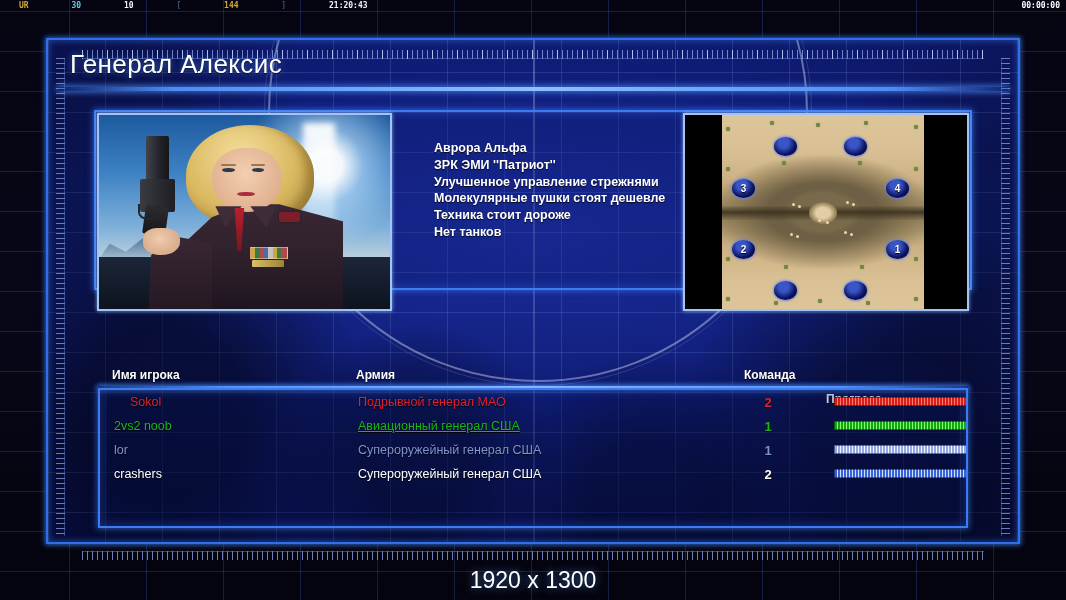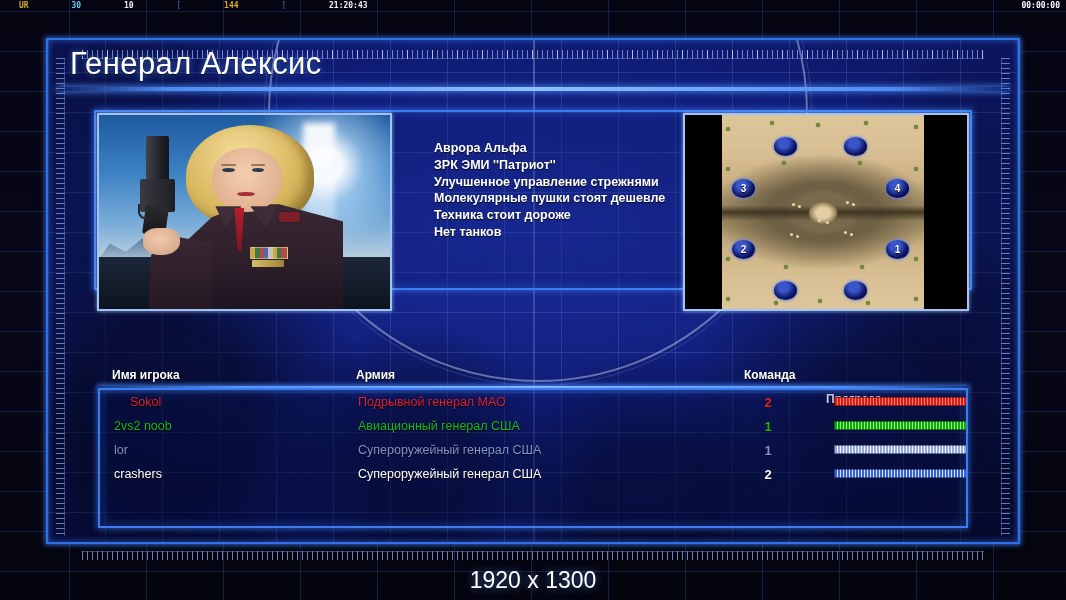--- a/index.html
+++ b/index.html
@@ -139,21 +139,21 @@
       rgba(150,175,245,.8) 0 1px, transparent 1px 5px);
     border-left:1px solid rgba(120,150,230,.45);
   }
 
   
   #titlebar {
     position:absolute; left:22px; top:8px; right:22px; height:52px;
     display:flex; align-items:center;
   }
   #title-text {
-    font-size:31px; color:#ffffff; font-weight:400;
+    font-size:26px; color:#ffffff; font-weight:400;
     letter-spacing:.4px;
     padding-left:12px;
     text-shadow:0 0 7px rgba(90,150,255,.65), 0 1px 1px #000;
   }
   #title-underline {
     position:absolute; left:22px; right:22px; top:57px; height:4px;
     background:linear-gradient(to right,
       rgba(40,90,200,.25), #4b8cf5 12%, #8fc0ff 50%, #4b8cf5 88%, rgba(40,90,200,.25));
     box-shadow:0 0 6px 1px rgba(80,150,255,.8);
   }
@@ -564,21 +564,21 @@
     <div id="table-panel">
       <div id="table-rows">
           <div class="prow">
             <div class="p-name" style="color: rgb(224, 32, 42); margin-left: 16px;">Sokol</div>
             <div class="p-army" style="color: rgb(224, 32, 42);">Подрывной генерал МАО</div>
             <div class="p-team" style="color: rgb(224, 32, 42);">2</div>
             <div class="p-prog" style="background: repeating-linear-gradient(to right, rgb(216, 30, 24) 0px, rgb(216, 30, 24) 2px, rgb(255, 122, 110) 2px, rgb(255, 122, 110) 3px); width: 190px;"></div>
           </div>
           <div class="prow">
             <div class="p-name" style="color: rgb(24, 184, 18);">2vs2 noob</div>
-            <div class="p-army" style="color: rgb(24, 184, 18);">Авиационный генерал США</div>
+            <div class="p-army" style="color: rgb(24, 184, 18); text-decoration: underline;">Авиационный генерал США</div>
             <div class="p-team" style="color: rgb(24, 184, 18);">1</div>
             <div class="p-prog" style="background: repeating-linear-gradient(to right, rgb(18, 168, 12) 0px, rgb(18, 168, 12) 2px, rgb(140, 245, 124) 2px, rgb(140, 245, 124) 3px); width: 190px;"></div>
           </div>
           <div class="prow">
             <div class="p-name" style="color: rgb(127, 147, 204); text-align: center;">lor</div>
             <div class="p-army" style="color: rgb(127, 147, 204);">Супероружейный генерал США</div>
             <div class="p-team" style="color: rgb(127, 147, 204);">1</div>
             <div class="p-prog" style="background: repeating-linear-gradient(to right, rgb(147, 168, 226) 0px, rgb(147, 168, 226) 2px, rgb(238, 243, 255) 2px, rgb(238, 243, 255) 3px); width: 190px;"></div>
           </div>
           <div class="prow">

